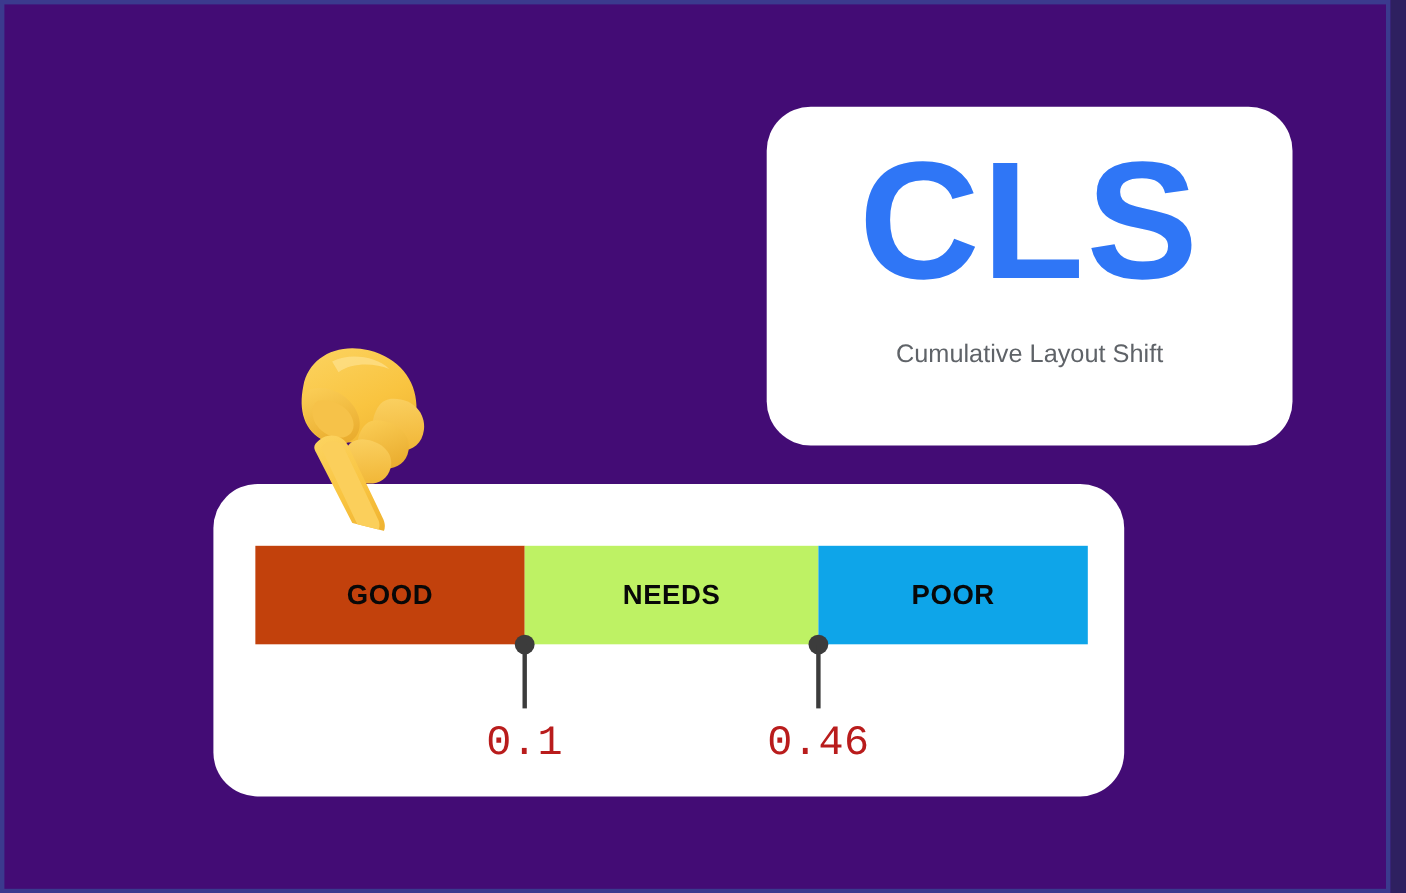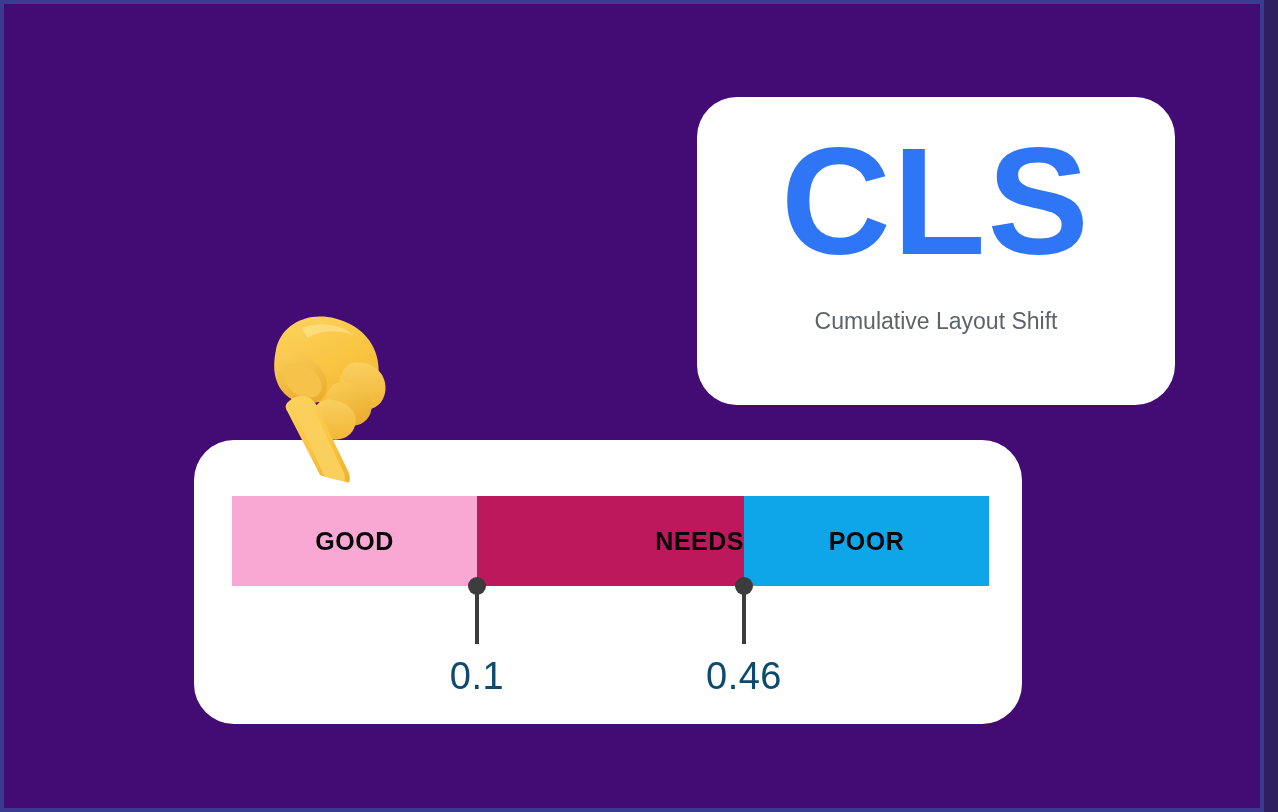--- a/index.html
+++ b/index.html
@@ -121,25 +121,25 @@
     width: 4px;
     height: 58px;
     background: #3c3c3c;
   }
   .threshold .value {
     position: absolute;
     top: 68px;
     left: -70px;
     width: 140px;
     text-align: center;
-    font-family: Liberation Sans, sans-serif;
+    font-family: Liberation Mono, monospace;
     font-size: 38px;
     line-height: 44px;
     font-weight: 400;
-    color: #0c4a6e;
+    color: #b91c1c;
     letter-spacing: 0.5px;
     user-select: none;
   }
   #threshold-good-ni { left: 283px; }
   #threshold-ni-poor { left: 550px; }
 
   
   #pointer-hand {
     position: absolute;
     left: 236px;
@@ -157,24 +157,24 @@
 <div id="canvas" style="background: rgb(67, 12, 117); border-color: rgb(59, 58, 142);">
 
   <div class="card" id="cls-card">
     <div id="cls-acronym" style="color: rgb(47, 118, 246);">CLS</div>
     <div id="cls-subtitle" style="color: rgb(95, 99, 104);">Cumulative Layout Shift</div>
   </div>
 
   <div class="card" id="gauge-card">
 
     <div id="gauge-bar">
-      <div class="segment" id="seg-good" style="background: #f9a8d4;">
+      <div class="segment" id="seg-good" style="background: #c2410c;">
         <span>GOOD</span>
       </div>
-      <div class="segment" id="seg-ni" style="background: #be185d; justify-content: flex-end;">
+      <div class="segment" id="seg-ni" style="background: #bef264;">
         <div>
           <span>NEEDS</span>
         </div>
       </div>
       <div class="segment" id="seg-poor" style="background: #0ea5e9;">
         <span>POOR</span>
       </div>
     </div>
 
     <div class="threshold" id="threshold-good-ni">

